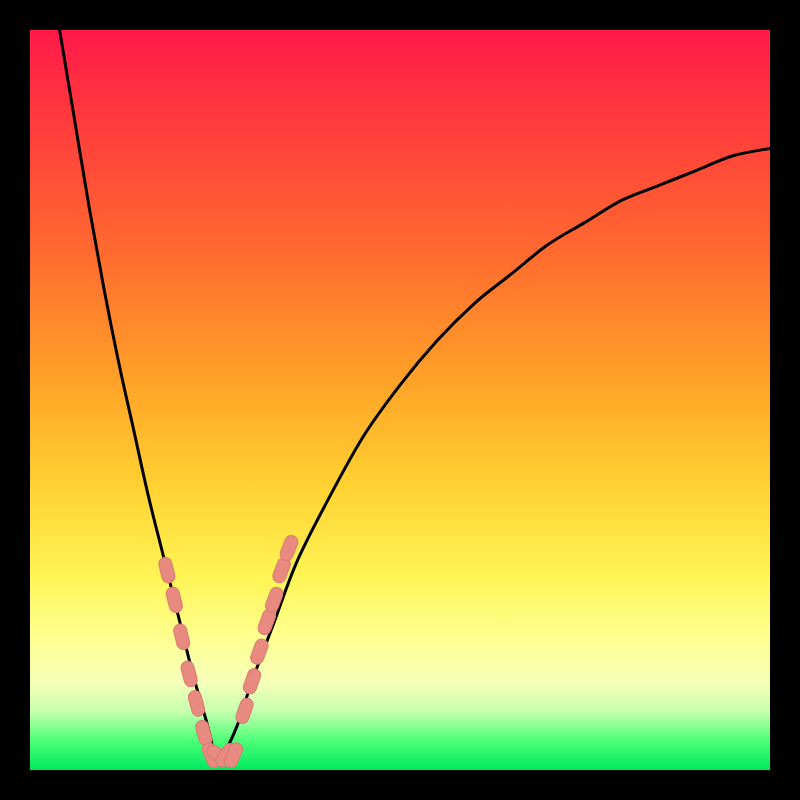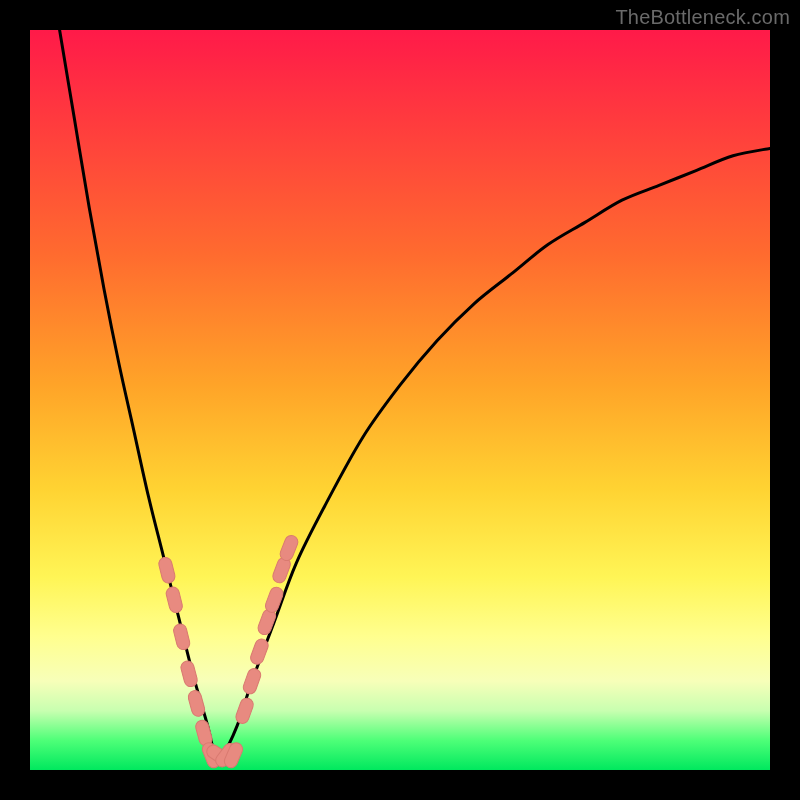--- a/index.html
+++ b/index.html
@@ -95,15 +95,14 @@
           <rect x="-13" y="-6.5" width="26" height="13" rx="6.5" ry="6.5" fill="#e88a80" stroke="#d97a70" stroke-width="1" transform="translate(222 651.2) rotate(-70.5599651718238)"></rect>
           <rect x="-13" y="-6.5" width="26" height="13" rx="6.5" ry="6.5" fill="#e88a80" stroke="#d97a70" stroke-width="1" transform="translate(229.4 621.6) rotate(-69.82934658814958)"></rect>
           <rect x="-13" y="-6.5" width="26" height="13" rx="6.5" ry="6.5" fill="#e88a80" stroke="#d97a70" stroke-width="1" transform="translate(236.8 592) rotate(-69.44395478041653)"></rect>
           <rect x="-13" y="-6.5" width="26" height="13" rx="6.5" ry="6.5" fill="#e88a80" stroke="#d97a70" stroke-width="1" transform="translate(244.20000000000002 569.8) rotate(-69.44395478041656)"></rect>
           <rect x="-13" y="-6.5" width="26" height="13" rx="6.5" ry="6.5" fill="#e88a80" stroke="#d97a70" stroke-width="1" transform="translate(251.60000000000002 540.2) rotate(-69.44395478041656)"></rect>
           <rect x="-13" y="-6.5" width="26" height="13" rx="6.5" ry="6.5" fill="#e88a80" stroke="#d97a70" stroke-width="1" transform="translate(259 518) rotate(-68.62937773065686)"></rect>
         </g>
     </svg>
   </div>
 
-  <div class="watermark">TheBottleneck.com</div>
 
 </div>
 
 </body></html>

